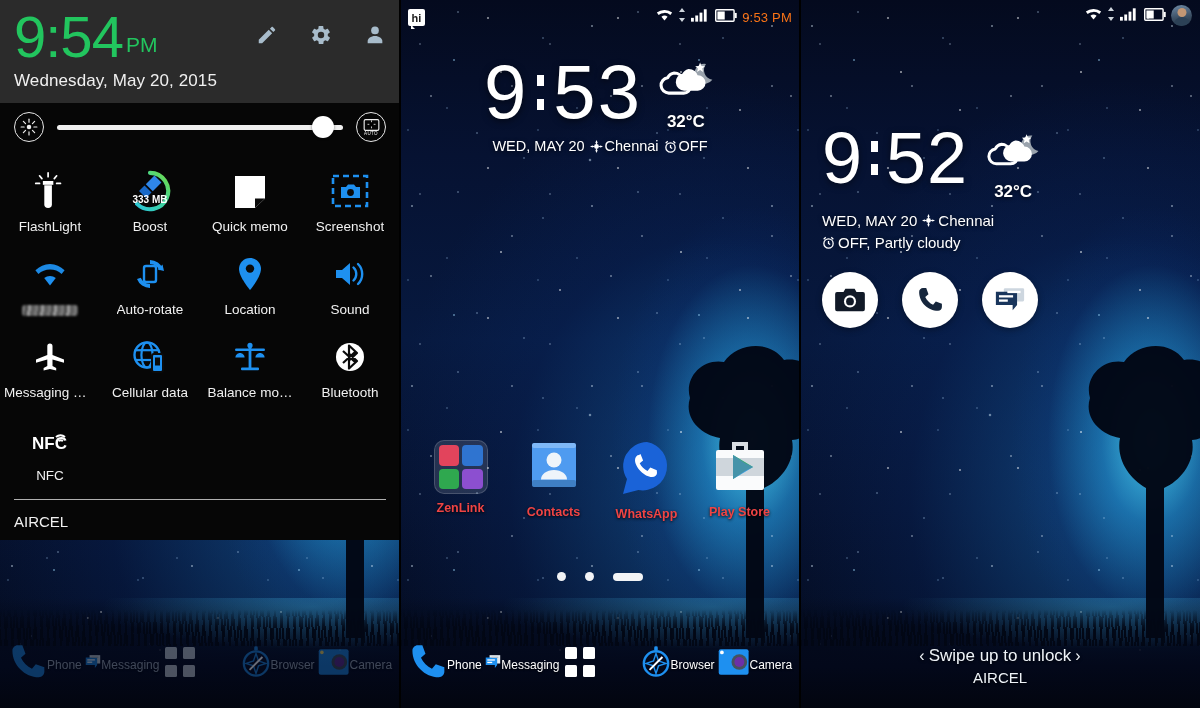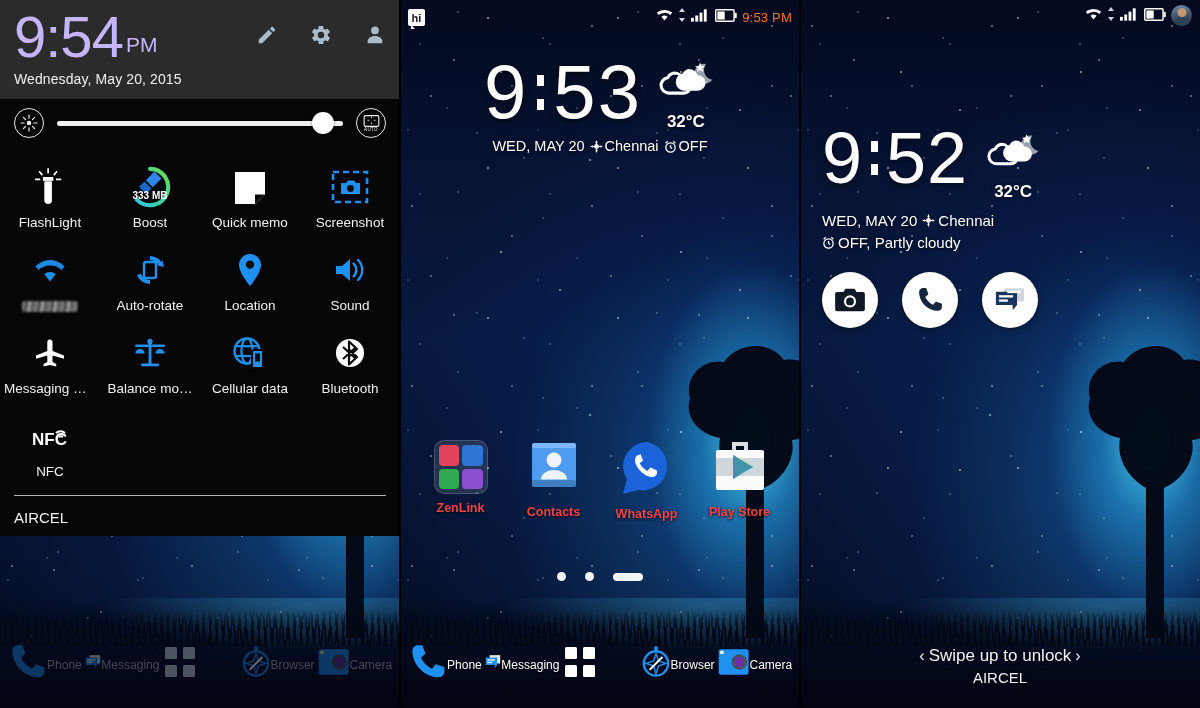--- a/index.html
+++ b/index.html
@@ -76,26 +76,26 @@
     background:linear-gradient(170deg,#6f8ba6 0%,#3d5166 55%,#22303e 100%); position:relative; flex:none; }
   .avatar-sb::before { content:""; position:absolute; left:50%; top:16%; width:9px; height:9px; border-radius:50%;
     transform:translateX(-50%); background:#c39774; }
   .avatar-sb::after { content:""; position:absolute; left:50%; top:58%; width:17px; height:14px; border-radius:9px 9px 0 0;
     transform:translateX(-50%); background:#2c4156; }
 
   
   .shade { position:absolute; top:0; left:0; right:0; z-index:5; background:#0b0b0b; }
   .shade-head { background:#2b2b2b; padding:10px 14px 12px; }
   .clock-row { display:flex; align-items:flex-start; }
-  .big-clock { color:#c4b5fd; font-size:58px; line-height:.92; font-weight:300; letter-spacing:-1px;
+  .big-clock { color:#22c55e; font-size:58px; line-height:.92; font-weight:300; letter-spacing:-1px;
     display:flex; align-items:flex-end;justify-content:center; }
   .big-clock .ampm { font-size:21px; font-weight:400; margin:0 0 9px 3px; letter-spacing:0; }
   .head-icons { margin-left:auto; display:flex; align-items:center; gap:32px; padding-top:14px; }
   .head-icons svg { fill:#a8bccb; }
-  .shade-date { color:#f0f0f0; font-size:14px; margin-top:8px; letter-spacing:.1px; }
+  .shade-date { color:#f0f0f0; font-size:17px; margin-top:8px; letter-spacing:.1px; }
 
   .bright-row { display:flex; align-items:center; gap:13px; padding:9px 14px; background:rgba(6,6,6,.86); }
   .bright-ic { width:30px; height:30px; border-radius:50%; border:1.6px solid #e8e8e8; display:flex;
     align-items:center; justify-content:center; flex:none; }
   .bright-ic svg { fill:#efefef; }
   .slider { position:relative; flex:1; height:5px; background:#f0f0f0; border-radius:3px; }
   .slider .knob { position:absolute; top:50%; width:22px; height:22px; border-radius:50%; background:#fff;
     transform:translate(-50%,-50%); box-shadow:0 0 3px rgba(0,0,0,.5); }
   .auto-ic { width:30px; height:30px; border-radius:50%; border:1.6px solid #e8e8e8; display:flex; flex-direction:column;
     align-items:center; justify-content:center; flex:none; color:#efefef; }
@@ -360,43 +360,43 @@
           <div class="tile">
             <span class="glyph">
               <svg width="34" height="32" viewBox="0 0 34 32" fill="#ffffff">
                   <path d="M31 18.5 19.5 14V5.2a2.6 2.6 0 0 0-5.2 0V14L3 18.5v3.2l11.3-3.2v6.4L10.6 27v2.6l6.3-1.6 6.3 1.6V27l-3.7-2.1v-6.4L31 21.7z"></path>
                 </svg>
             </span>
             <span class="tlabel">Messaging mo…</span>
           </div>
           <div class="tile">
             <span class="glyph">
+              <svg width="36" height="34" viewBox="0 0 36 34">
+                  <circle cx="15" cy="15" r="12.5" fill="none" stroke="#1e90f0" stroke-width="2.4"></circle>
+                  <ellipse cx="15" cy="15" rx="5.6" ry="12.5" fill="none" stroke="#1e90f0" stroke-width="2.2"></ellipse>
+                  <line x1="2.8" y1="10.2" x2="27.2" y2="10.2" stroke="#1e90f0" stroke-width="2.2"></line>
+                  <line x1="2.8" y1="20" x2="27.2" y2="20" stroke="#1e90f0" stroke-width="2.2"></line>
+                  <rect x="20" y="14" width="11" height="18" rx="2" fill="#1e90f0" stroke="#0b0b0b" stroke-width="2"></rect>
+                  <rect x="23" y="17.5" width="5" height="8" fill="#0b0b0b"></rect>
+                </svg>
+            </span>
+            <span class="tlabel">Cellular data</span>
+          </div>
+          <div class="tile">
+            <span class="glyph">
               <svg width="36" height="30" viewBox="0 0 36 30" fill="#1e90f0">
                   <rect x="16.6" y="4" width="2.8" height="23"></rect>
                   <rect x="9" y="25.4" width="18" height="2.8" rx="1"></rect>
                   <rect x="3" y="6.4" width="30" height="2.6" rx="1.3"></rect>
                   <path d="M8 11c-2.6 0-4.6 2.2-4.6 4.6h9.2C12.6 13.2 10.6 11 8 11z"></path>
                   <path d="M28 11c-2.6 0-4.6 2.2-4.6 4.6h9.2C32.6 13.2 30.6 11 28 11z"></path>
                   <circle cx="18" cy="3.4" r="2.6"></circle>
                 </svg>
             </span>
             <span class="tlabel">Balance mo…</span>
-          </div>
-          <div class="tile">
-            <span class="glyph">
-              <svg width="36" height="34" viewBox="0 0 36 34">
-                  <circle cx="15" cy="15" r="12.5" fill="none" stroke="#1e90f0" stroke-width="2.4"></circle>
-                  <ellipse cx="15" cy="15" rx="5.6" ry="12.5" fill="none" stroke="#1e90f0" stroke-width="2.2"></ellipse>
-                  <line x1="2.8" y1="10.2" x2="27.2" y2="10.2" stroke="#1e90f0" stroke-width="2.2"></line>
-                  <line x1="2.8" y1="20" x2="27.2" y2="20" stroke="#1e90f0" stroke-width="2.2"></line>
-                  <rect x="20" y="14" width="11" height="18" rx="2" fill="#1e90f0" stroke="#0b0b0b" stroke-width="2"></rect>
-                  <rect x="23" y="17.5" width="5" height="8" fill="#0b0b0b"></rect>
-                </svg>
-            </span>
-            <span class="tlabel">Cellular data</span>
           </div>
           <div class="tile">
             <span class="glyph">
               <svg width="32" height="32" viewBox="0 0 32 32">
                   <circle cx="16" cy="16" r="14" fill="#ffffff"></circle>
                   <path d="M15 4.5 23 12l-8 7.5V4.5zM15 12.5 23 20l-8 7.5V12.5zM9 10l12 11M9 22l12-11" fill="none" stroke="#0b0b0b" stroke-width="2.2" stroke-linejoin="round"></path>
                 </svg>
             </span>
             <span class="tlabel">Bluetooth</span>
           </div>

